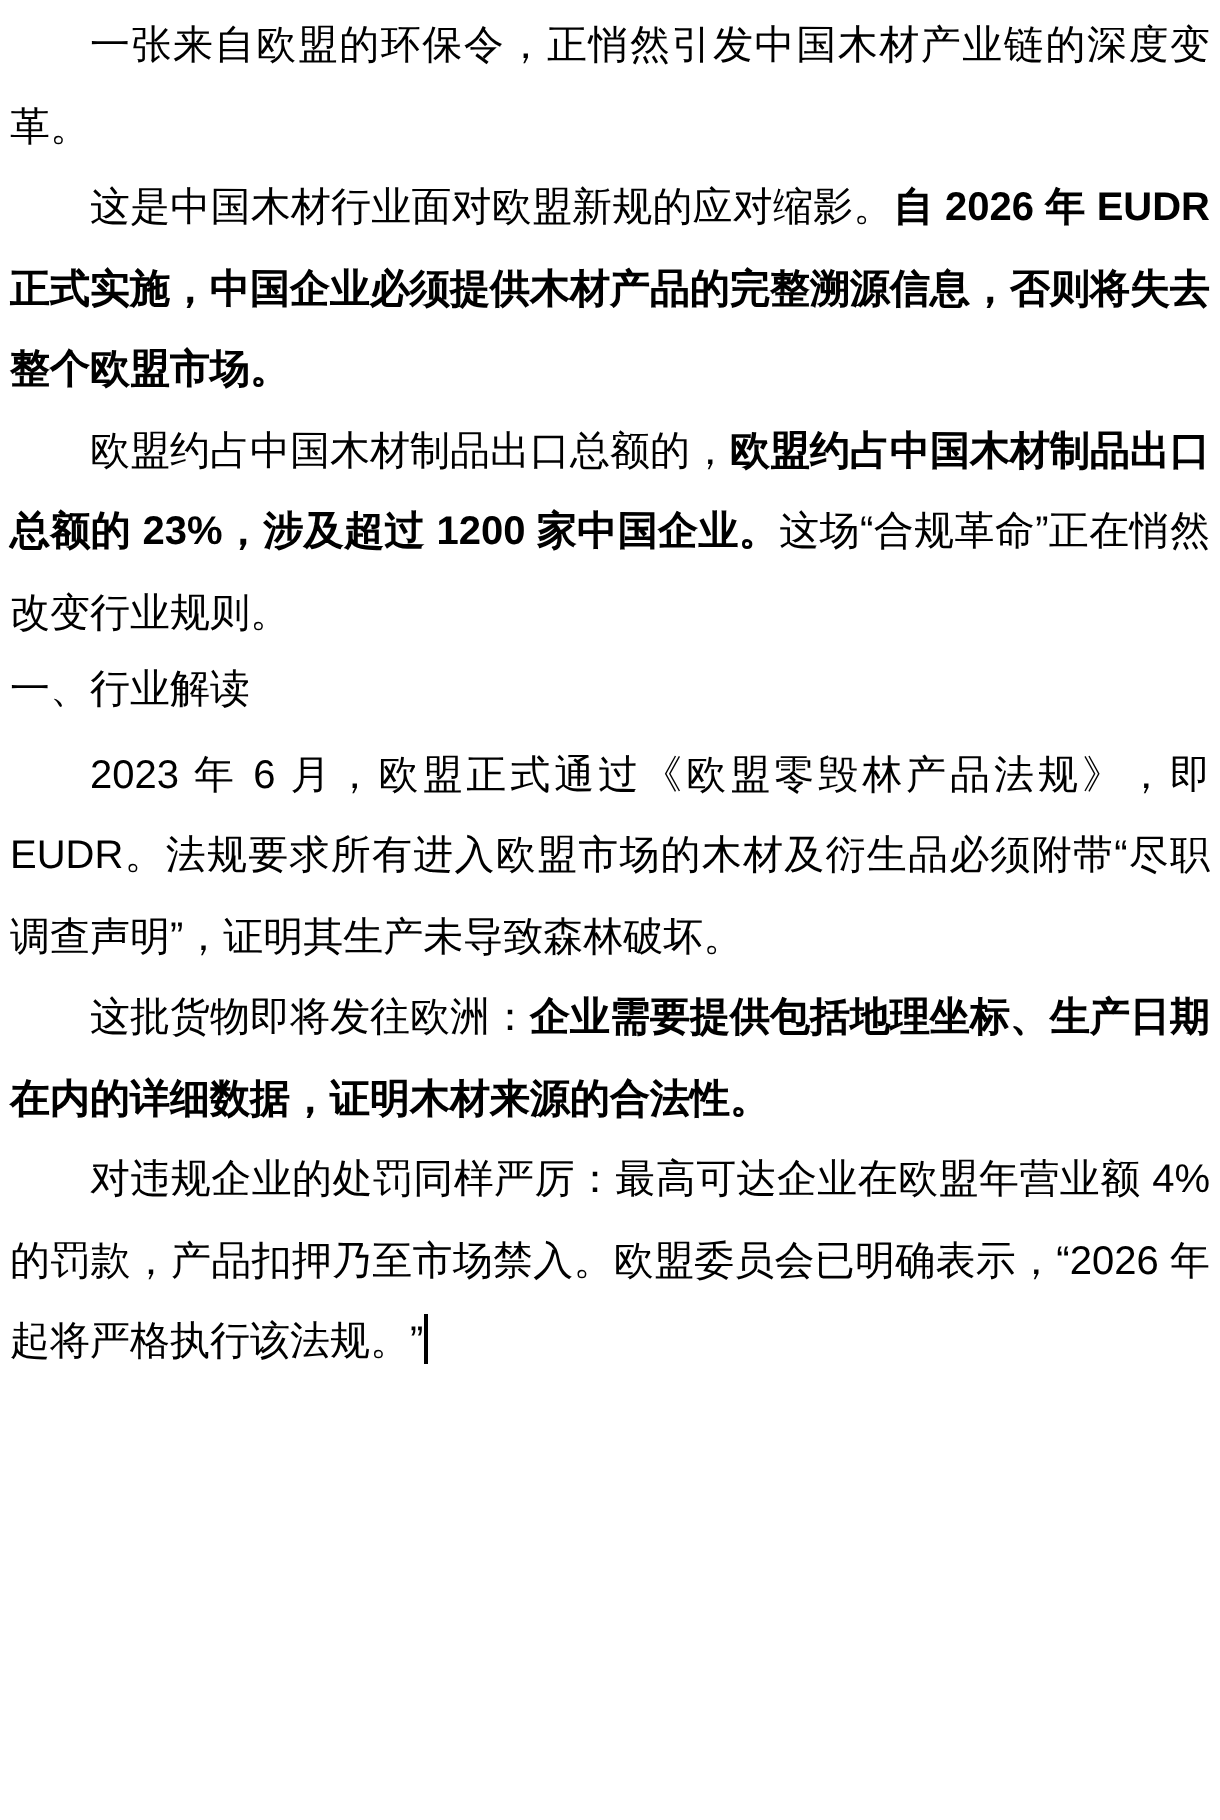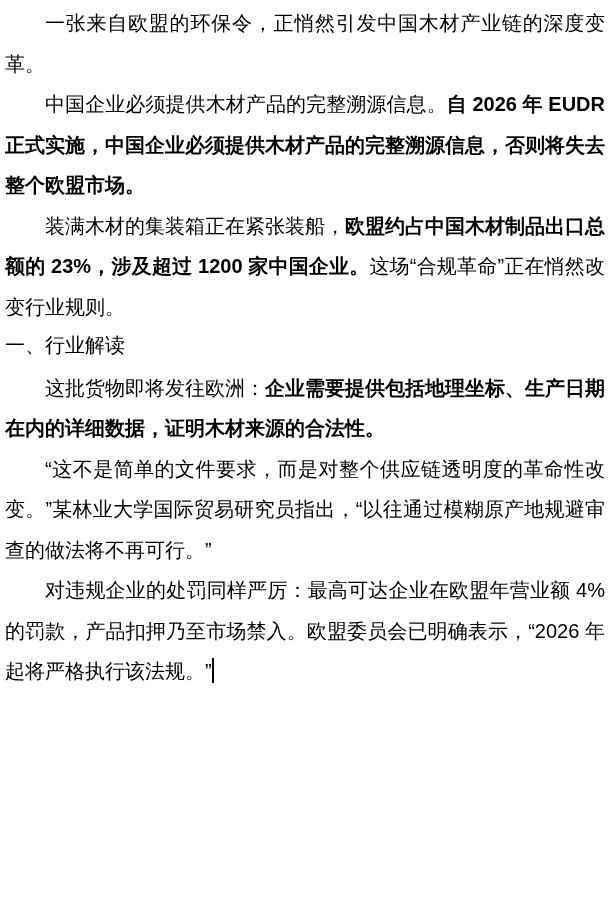--- a/index.html
+++ b/index.html
@@ -42,20 +42,20 @@
     background: #000000;
     vertical-align: -5px;
   }
 </style>
 </head>
 <body>
 
 <div class="page">
   <div class="doc">
       <p class="para body"><span class="run">一张来自欧盟的环保令，正悄然引发中国木材产业链的深度变革。</span></p>
-      <p class="para body"><span class="run">中国企业必须提供木材产品的完整溯源信息。</span><span class="run bold">自 2026 年 EUDR 正式实施，中国企业必须提供木材产品的完整溯源信息，否则将失去整个欧盟市场。</span></p>
-      <p class="para body"><span class="run">装满木材的集装箱正在紧张装船，</span><span class="run bold">欧盟约占中国木材制品出口总额的 23%，涉及超过 1200 家中国企业。</span><span class="run">这场“合规革命”正在悄然改变行业规则。</span></p>
+      <p class="para body"><span class="run">这是中国木材行业面对欧盟新规的应对缩影。</span><span class="run bold">自 2026 年 EUDR 正式实施，中国企业必须提供木材产品的完整溯源信息，否则将失去整个欧盟市场。</span></p>
+      <p class="para body"><span class="run">欧盟约占中国木材制品出口总额的，</span><span class="run bold">欧盟约占中国木材制品出口总额的 23%，涉及超过 1200 家中国企业。</span><span class="run">这场“合规革命”正在悄然改变行业规则。</span></p>
       <p class="para heading"><span class="run">一、行业解读</span></p>
+      <p class="para body"><span class="run">2023 年 6 月，欧盟正式通过《欧盟零毁林产品法规》，即 EUDR。法规要求所有进入欧盟市场的木材及衍生品必须附带“尽职调查声明”，证明其生产未导致森林破坏。</span></p>
       <p class="para body"><span class="run">这批货物即将发往欧洲：</span><span class="run bold">企业需要提供包括地理坐标、生产日期在内的详细数据，证明木材来源的合法性。</span></p>
-      <p class="para body"><span class="run">“这不是简单的文件要求，而是对整个供应链透明度的革命性改变。”某林业大学国际贸易研究员指出，“以往通过模糊原产地规避审查的做法将不再可行。”</span></p>
       <p class="para body"><span class="run">对违规企业的处罚同样严厉：最高可达企业在欧盟年营业额 4%的罚款，产品扣押乃至市场禁入。欧盟委员会已明确表示，“2026 年起将严格执行该法规。”</span><span class="caret"></span></p>
     </div>
 </div>
 
 </body></html>

